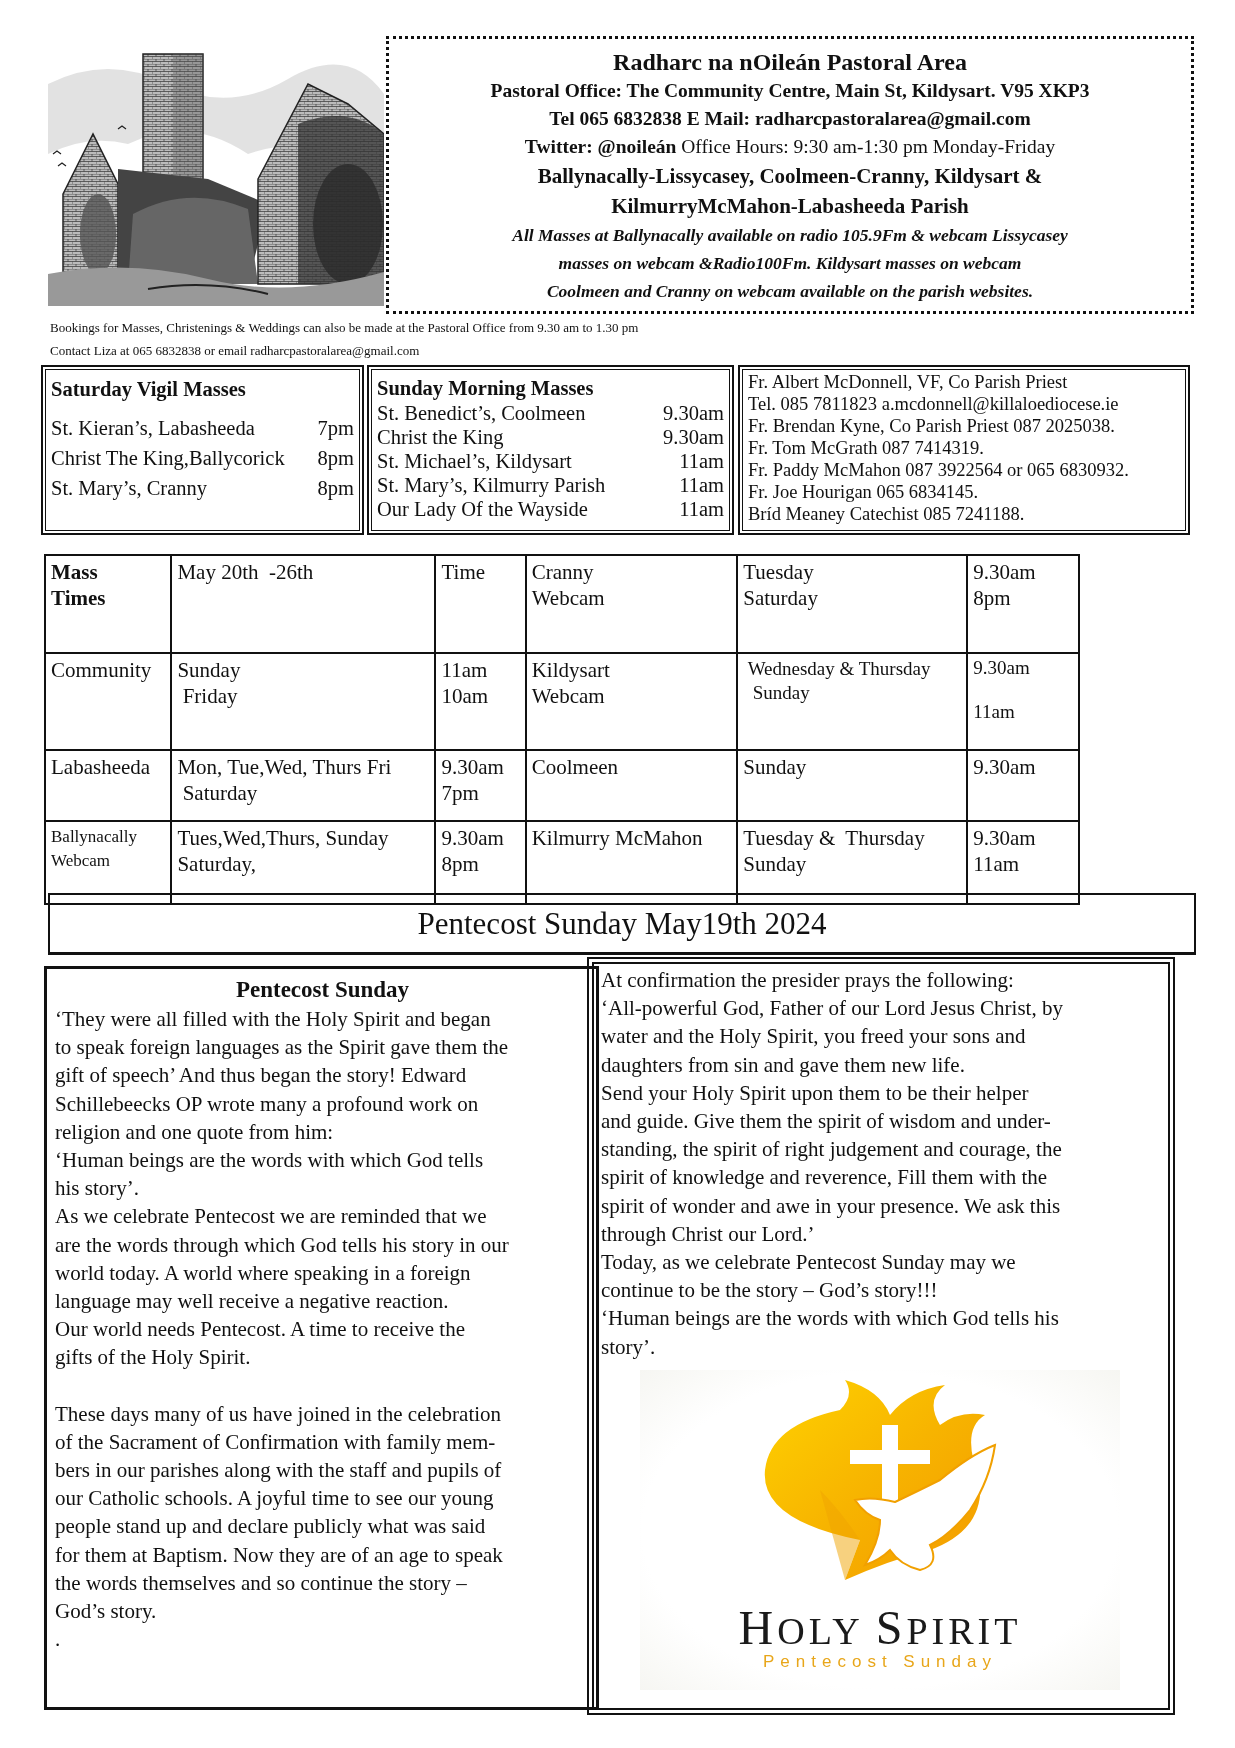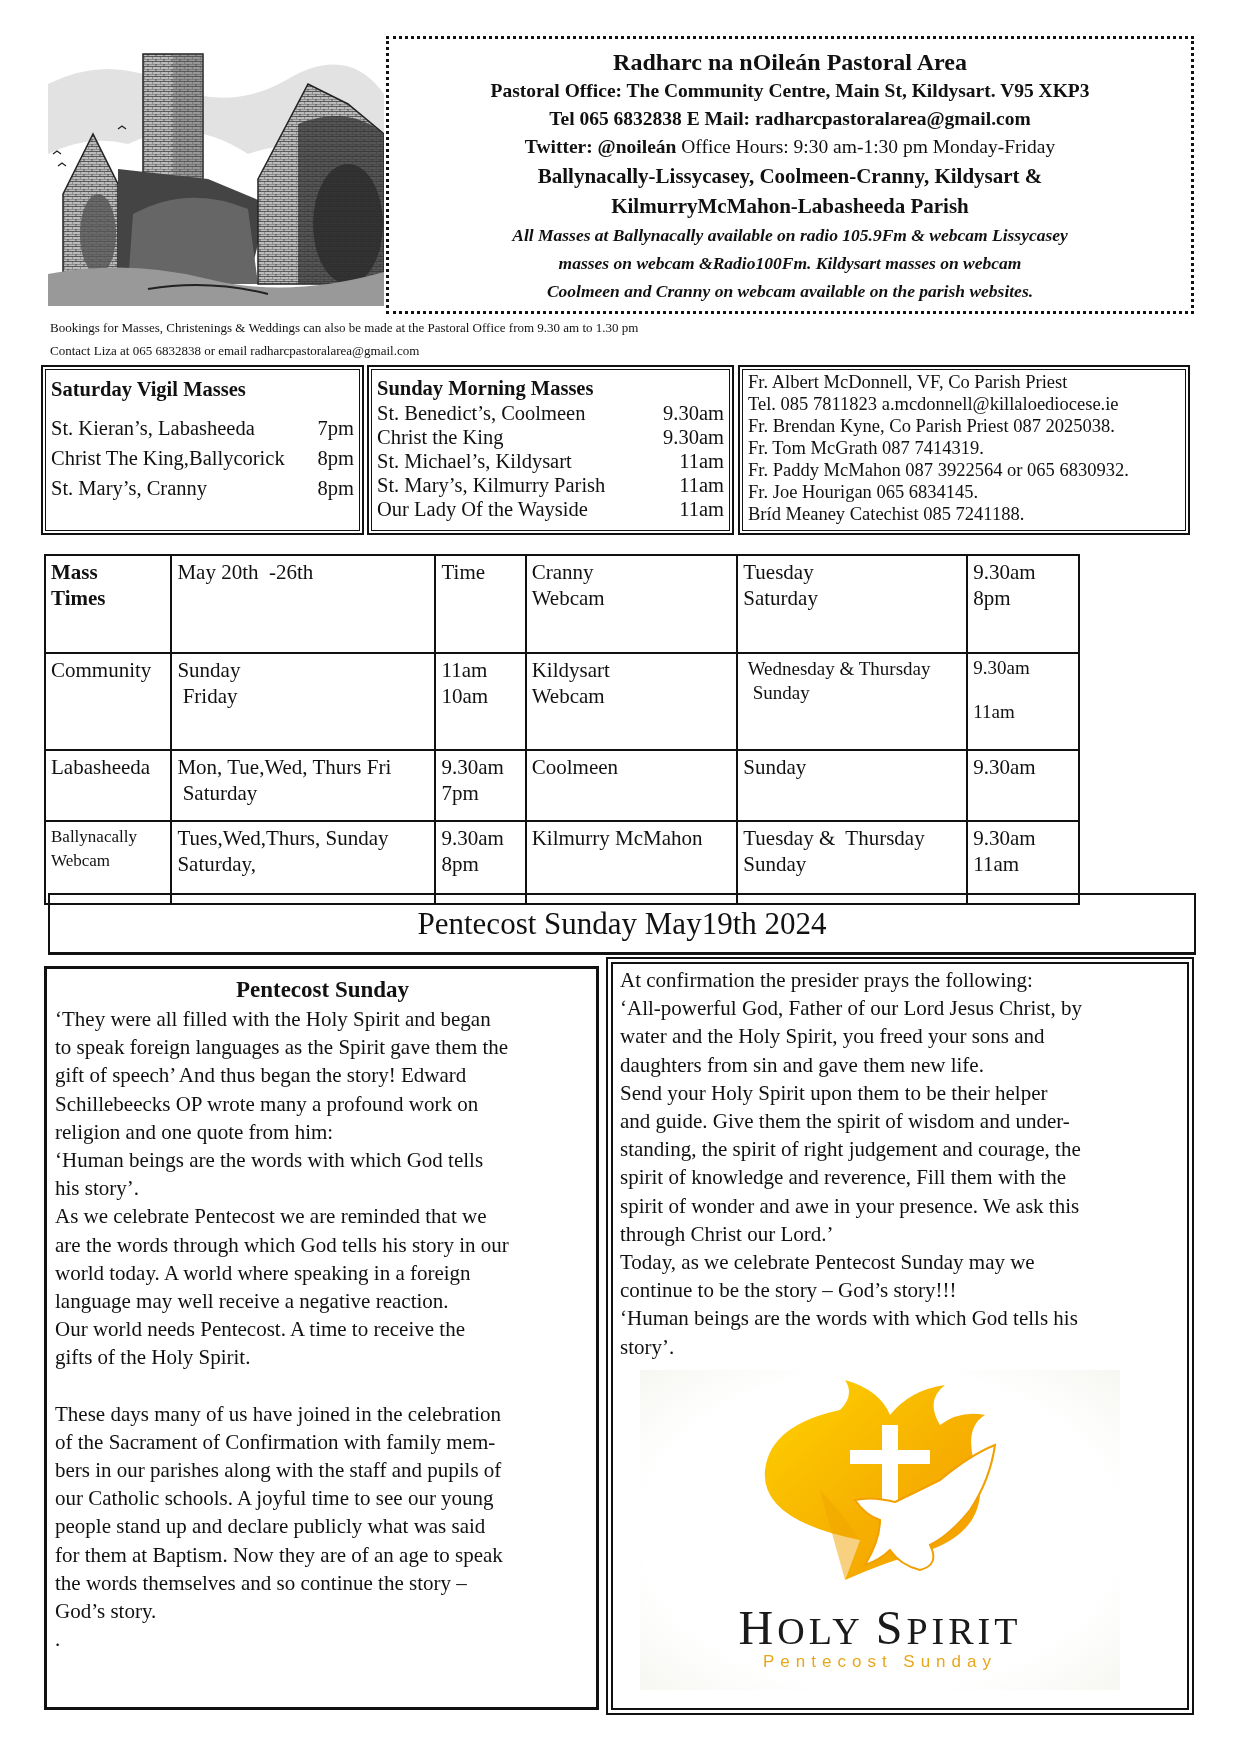--- a/index.html
+++ b/index.html
@@ -44,21 +44,21 @@
   #mass-table tr.r3 td { height: 78px; }
   .bold { font-weight: bold; }
 
   
   #date-banner { left: 48px; top: 893px; width: 1148px; height: 62px; border: 2px solid #111; border-bottom-width: 3px; text-align: center; font-size: 31px; line-height: 58px; }
 
   
   #left-col { left: 44px; top: 966px; width: 555px; height: 744px; border: 3px solid #111; padding: 6px 6px 0 8px; font-size: 21px; line-height: 28.2px; }
   #left-col .art-title { display: block; text-align: center; font-weight: bold; font-size: 23px; line-height: 30px; }
   #left-col p, #right-col p { margin: 0; white-space: pre-line; }
-  #right-col { left: 611px; top: 962px; width: 578px; height: 748px; border: 2px solid #111; outline: 2px solid #111; outline-offset: 3px; padding: 2px 6px 8px 7px; font-size: 21px; line-height: 28.2px; }
+  #right-col { left: 592px; top: 962px; width: 578px; height: 748px; border: 2px solid #111; outline: 2px solid #111; outline-offset: 3px; padding: 2px 6px 8px 7px; font-size: 21px; line-height: 28.2px; }
 
   
   #logo { left: 640px; top: 1370px; width: 480px; height: 320px; background: radial-gradient(ellipse at center, #ffffff 70%, #f6f6f2 100%); }
   #logo-text { position: absolute; left: 0; top: 230px; width: 100%; text-align: center; font-size: 38px; letter-spacing: 4px; color: #1a1a1a; font-family: "Liberation Serif", serif; }
   #logo-text .cap { font-size: 48px; }
   #logo-sub { position: absolute; left: 0; top: 282px; width: 100%; text-align: center; font-size: 17px; letter-spacing: 6px; color: #e8a61a; font-family: "Liberation Sans", sans-serif; }
 </style>
 </head>
 <body>
 

